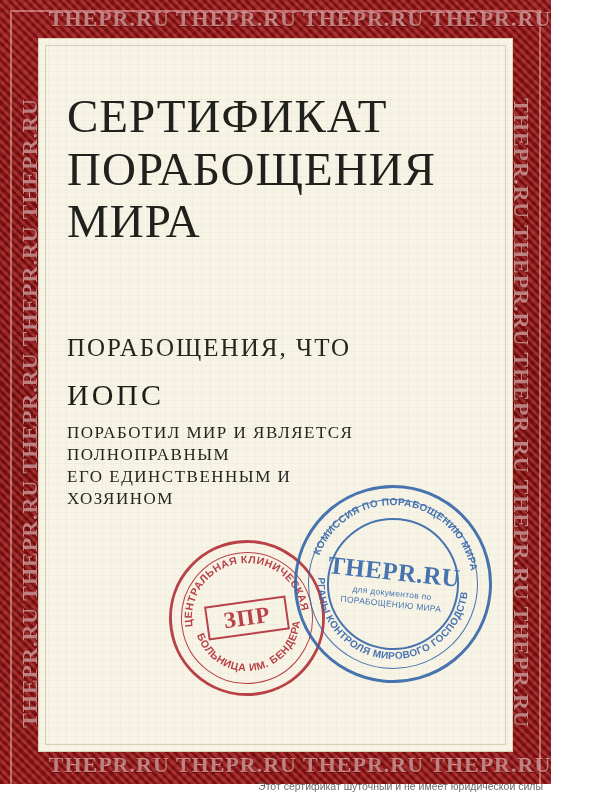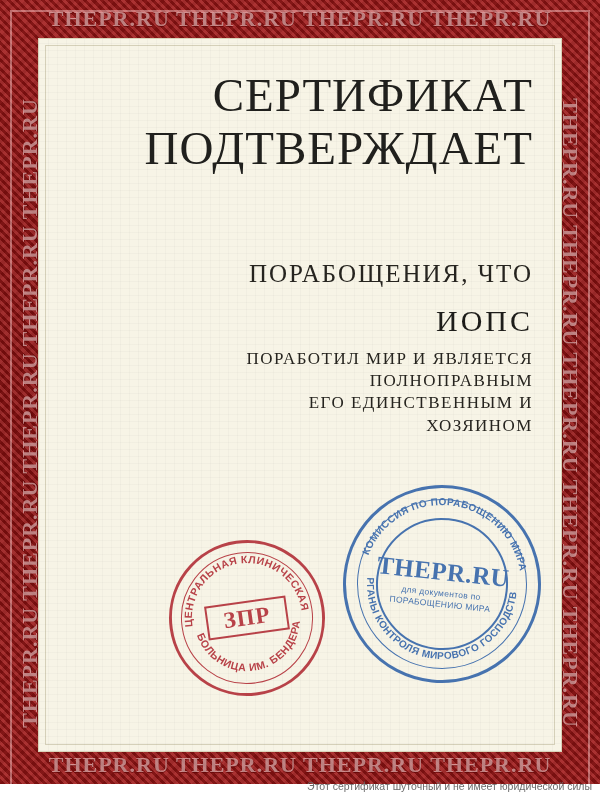--- a/index.html
+++ b/index.html
@@ -9,21 +9,21 @@
   }
   body {
     width: 600px;
     height: 800px;
     overflow: hidden;
     font-family: "Liberation Serif", serif;
   }
 
   #certificate {
     position: relative;
-    width: 600px;
+    width: 551px;
     height: 800px;
     box-sizing: border-box;
     background: #f4f1e4;
   }
 
   
   .border-frame {
     position: absolute;
     inset: 0;
     background:
@@ -83,22 +83,23 @@
     inset: 6px;
     border: 1px solid rgba(150,140,100,0.35);
     pointer-events: none;
   }
 
   .content {
     position: absolute;
     inset: 0;
     padding: 30px 28px 0 28px;
     box-sizing: border-box;
-    text-align: right;
+    text-align: left;
     color: #2a2722;
+    margin-top: 21px;
   }
 
   .title {
     font-family: "Liberation Serif", serif;
     font-size: 47px;
     line-height: 1.12;
     letter-spacing: 1px;
     font-weight: normal;
     margin: 0;
     color: #20201d;
@@ -253,21 +254,22 @@
   <div class="bt bt-left">THEPR.RU  THEPR.RU  THEPR.RU  THEPR.RU  THEPR.RU</div>
   <div class="bt bt-right">THEPR.RU  THEPR.RU  THEPR.RU  THEPR.RU  THEPR.RU</div>
 
   <div class="paper">
     <div class="paper-inner-rule"></div>
 
     <div class="content">
 
       <h1 class="title">
         <span class="line">СЕРТИФИКАТ</span>
-        <span class="line">ПОДТВЕРЖДАЕТ</span>
+        <span class="line">ПОРАБОЩЕНИЯ</span>
+        <span class="line">МИРА</span>
       </h1>
 
       <div class="subtitle">ПОРАБОЩЕНИЯ, ЧТО</div>
 
       <div class="recipient">ИОПС</div>
 
       <div class="statement">
         <span class="line">ПОРАБОТИЛ МИР И ЯВЛЯЕТСЯ</span>
         <span class="line">ПОЛНОПРАВНЫМ</span>
         <span class="line">ЕГО ЕДИНСТВЕННЫМ   И</span>

